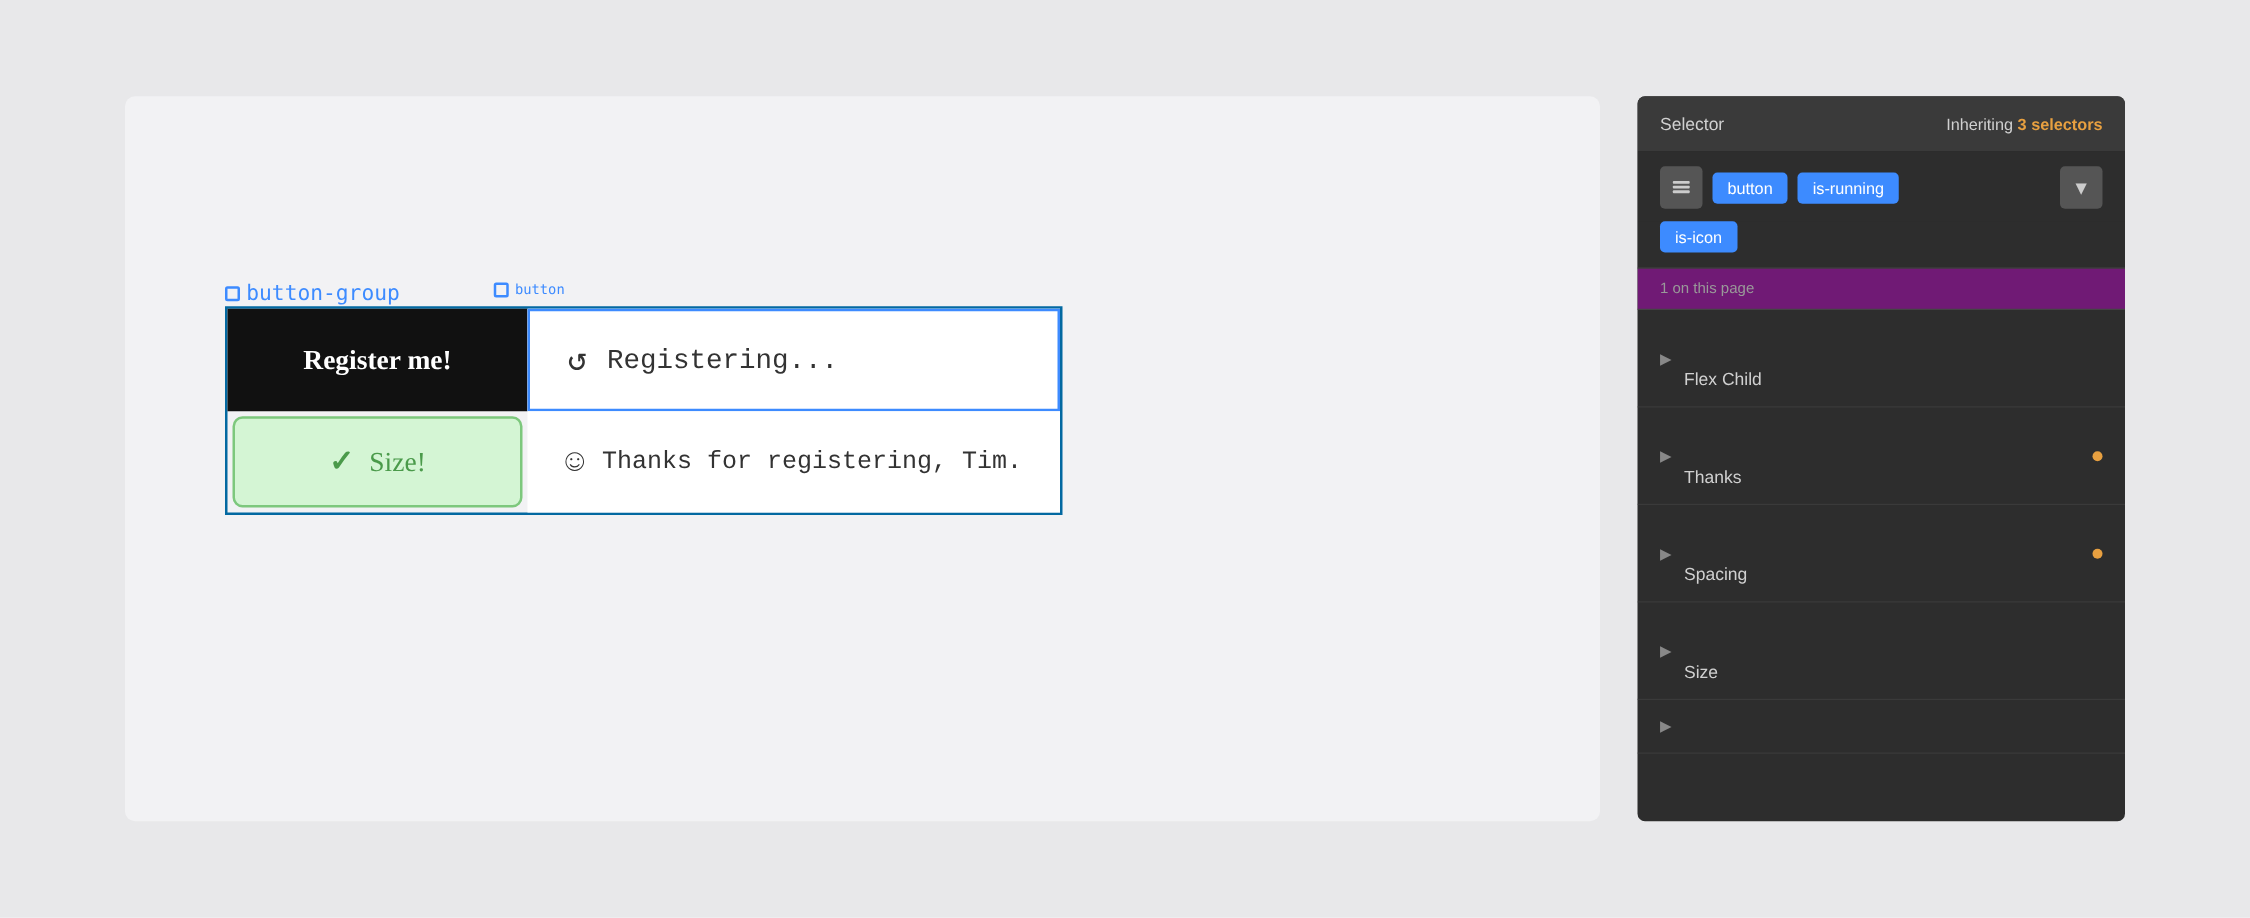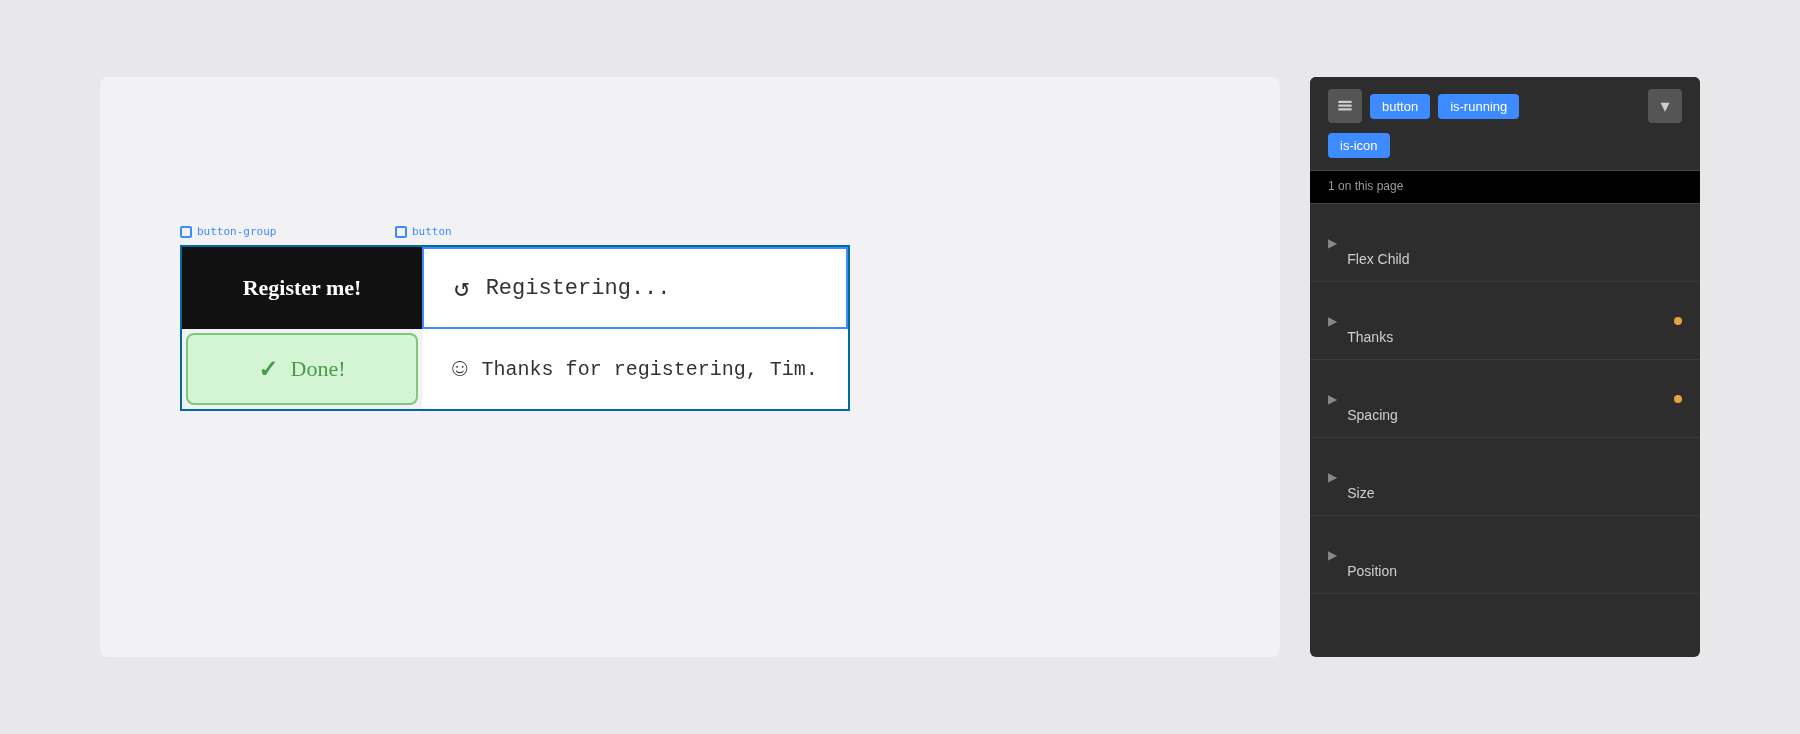--- a/index.html
+++ b/index.html
@@ -33,21 +33,21 @@
       margin-right: 30px;
     }
 
     .button-group-label {
       position: absolute;
       top: 148px;
       left: 80px;
       display: flex;
       align-items: center;
       gap: 5px;
-      font-size: 11px;
+      font-size: 17px;
       color: #3d8bff;
       font-family: monospace;
     }
 
     .button-label {
       position: absolute;
       top: 148px;
       left: 295px;
       display: flex;
       align-items: center;
@@ -238,21 +238,21 @@
       color: #ccc;
       font-size: 18px;
       cursor: pointer;
       margin-left: auto;
     }
 
     .on-page-count {
       padding: 8px 18px 10px;
       font-size: 12px;
       color: #999;
-      background: #000000;
+      background: #701a75;
       border-bottom: 1px solid #444;
     }
 
     .section-row {
       display: flex;
       align-items: center;
       padding: 14px 18px;
       border-bottom: 1px solid #3a3a3a;
       cursor: pointer;
     }
@@ -302,33 +302,41 @@
         <span>Register me!</span>
       </button>
 
       <div class="btn-registering">
         <span class="spinner-icon">↺</span>
         <span>Registering...</span>
       </div>
 
       <button class="btn-done">
         <span class="checkmark">✓</span>
-        <span>Done!</span>
+        <span>Size!</span>
       </button>
 
       <div class="thanks-area">
         <span class="smiley">☺</span>
         <span>Thanks for registering, Tim.</span>
       </div>
 
     </div>
   </div>
 
   <div class="right-panel">
 
+    <div class="panel-header">
+      <span class="panel-title">Selector</span>
+      <span class="inheriting-text">
+        <span>Inheriting</span>
+        <span class="inheriting-count"> </span>
+        <span class="inheriting-count">3 selectors</span>
+      </span>
+    </div>
 
     <div class="selector-tags">
       <div class="tag-icon">
         <svg viewBox="0 0 24 24">
           <rect x="3" y="5" width="18" height="3" rx="1"></rect>
           <rect x="3" y="10" width="18" height="3" rx="1"></rect>
           <rect x="3" y="15" width="18" height="3" rx="1"></rect>
         </svg>
       </div>
       <div class="tag">
@@ -367,17 +375,16 @@
       <span class="dot-indicator"></span>
     </div>
 
     <div class="section-row">
       <span class="chevron-right">▶</span>
       <span class="section-label">Size</span>
     </div>
 
     <div class="section-row">
       <span class="chevron-right">▶</span>
-      <span class="section-label">Position</span>
     </div>
 
   </div>
 </div>
 
 </body></html>

